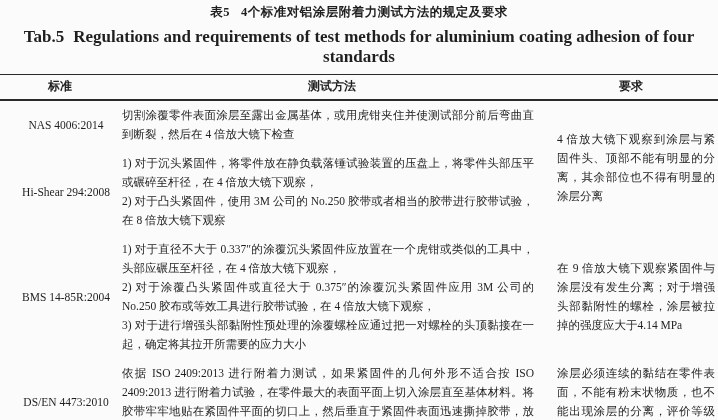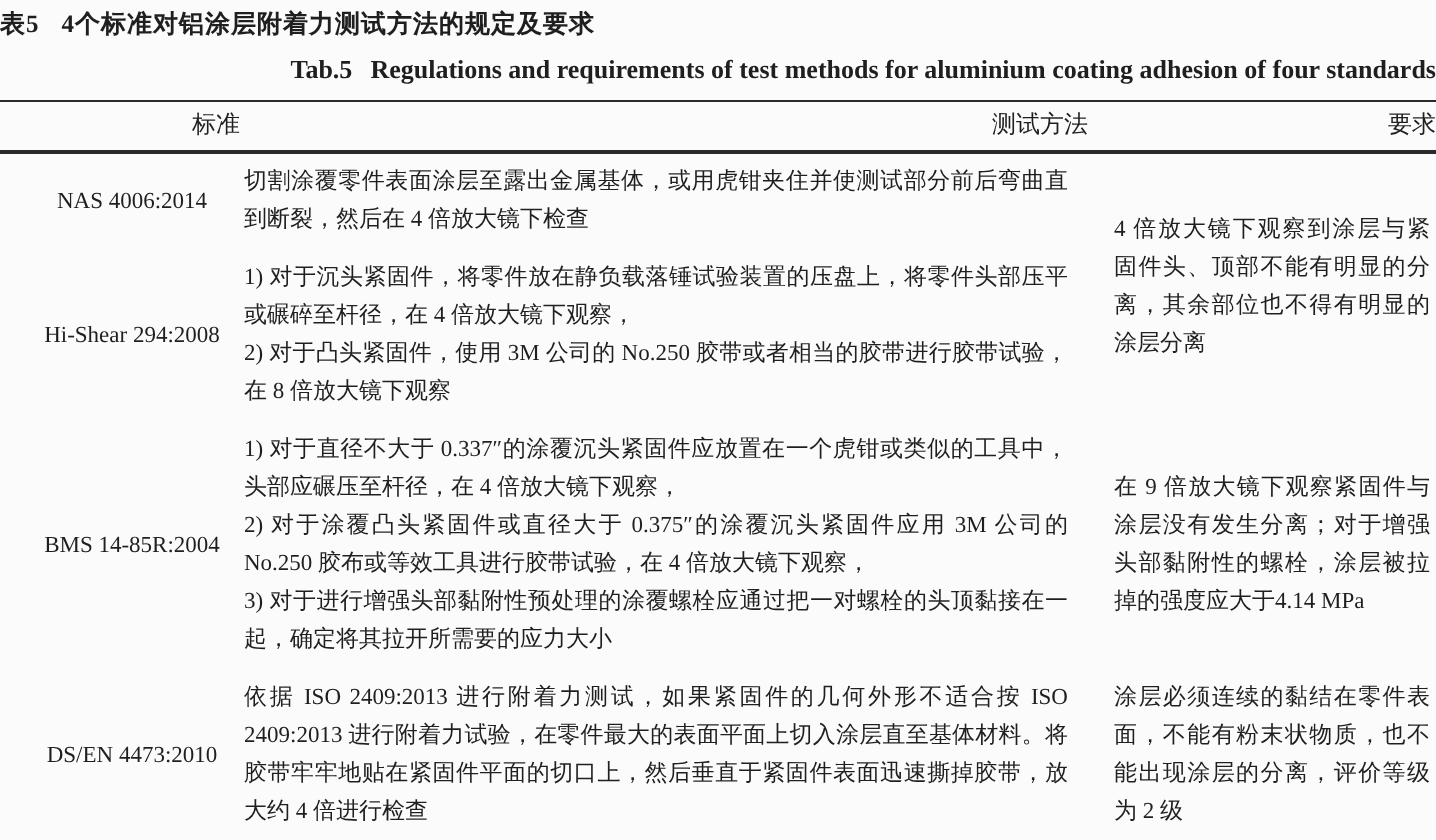--- a/index.html
+++ b/index.html
@@ -11,49 +11,49 @@
   }
   .page {
     position: relative;
     width: 718px;
     height: 420px;
     overflow: hidden;
     background: #fbfbfb;
   }
   .cap-zh {
     padding-top: 4px;
-    text-align: left;
+    text-align: center;
     font-weight: bold;
     font-size: 12.5px;
     letter-spacing: 0.5px;
   }
   .cap-zh .cap-label { margin-right: 11px; }
   .cap-en {
     margin-top: 6px;
-    text-align: right;
+    text-align: center;
     font-weight: bold;
-    font-size: 13px;
+    font-size: 17px;
   }
   .cap-en .cap-label { margin-right: 9px; }
   table.std-table {
     width: 718px;
     margin-top: 7px;
     border-collapse: collapse;
     table-layout: fixed;
     border-top: 1.5px solid #2a2a2a;
     border-bottom: 2px solid #2a2a2a;
   }
   col.c-standard { width: 120px; }
   col.c-method   { width: 424px; }
   col.c-req      { width: 174px; }
   thead th {
-    font-weight: normal;
+    font-weight: bold;
     font-size: 12px;
     padding: 3px 0 4px 0;
-    text-align: right;
+    text-align: center;
     border-bottom: 2px solid #2a2a2a;
     white-space: nowrap;
     margin-left: 38px;
   }
   td {
     font-size: 11.5px;
     line-height: 19px;
     vertical-align: middle;
     padding: 5px 16px;
   }

